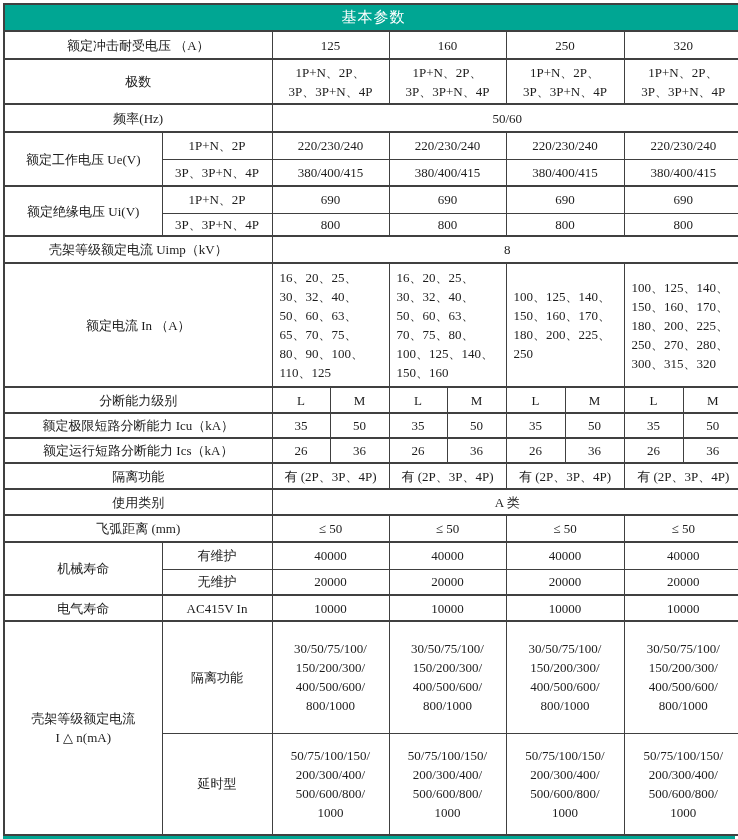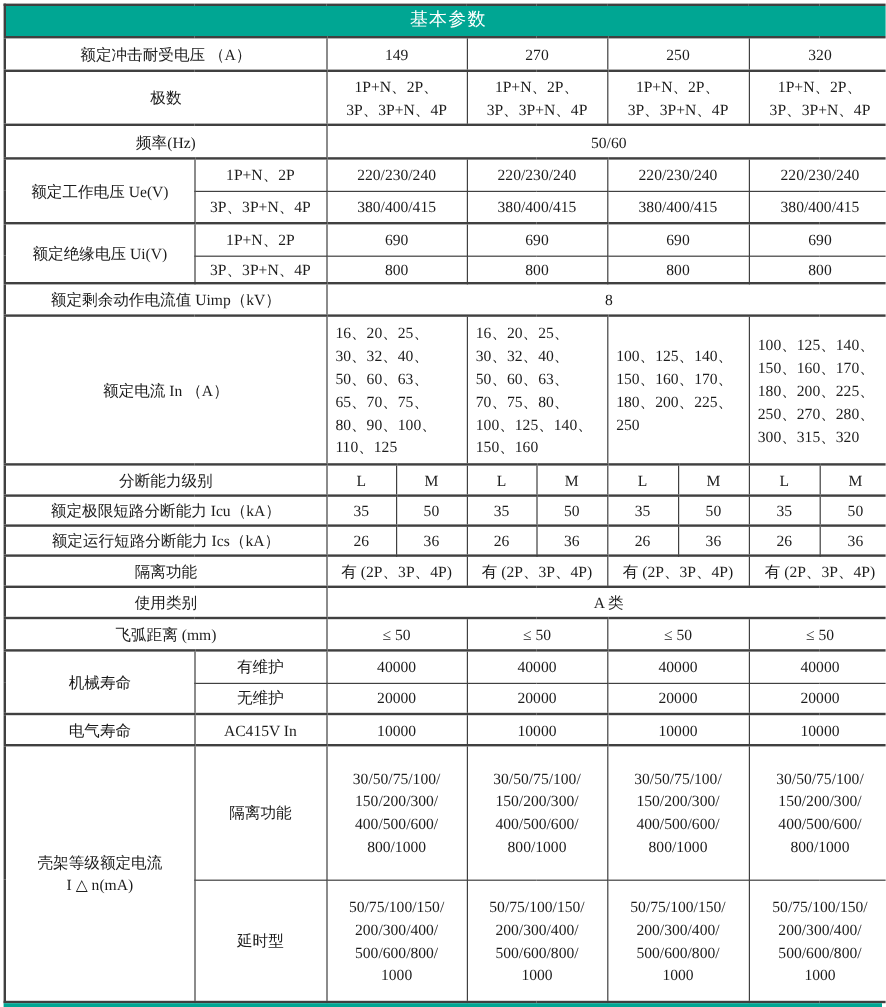--- a/index.html
+++ b/index.html
@@ -74,22 +74,22 @@
         <col class="h8">
     </colgroup>
 
     <tbody>
         <tr style="height:27px">
       <th class="title-cell" colspan="10">基本参数</th>
     </tr>
 
     <tr class="grp" style="height:28px">
       <td colspan="2">额定冲击耐受电压 （A）</td>
-      <td colspan="2">149</td>
-      <td colspan="2">270</td>
+      <td colspan="2">125</td>
+      <td colspan="2">160</td>
       <td colspan="2">250</td>
       <td colspan="2">320</td>
     </tr>
 
     <tr class="grp" style="height:45px">
       <td colspan="2">极数</td>
       <td colspan="2">1P+N、2P、
 3P、3P+N、4P</td>
       <td colspan="2">1P+N、2P、
 3P、3P+N、4P</td>
@@ -130,21 +130,21 @@
     </tr>
     <tr style="height:23px">
       <td>3P、3P+N、4P</td>
       <td colspan="2">800</td>
       <td colspan="2">800</td>
       <td colspan="2">800</td>
       <td colspan="2">800</td>
     </tr>
 
     <tr class="grp" style="height:27px">
-      <td colspan="2">额定剩余动作电流值 Uimp（kV）</td>
+      <td colspan="2">壳架等级额定电流 Uimp（kV）</td>
       <td colspan="8">8</td>
     </tr>
 
     <tr class="grp" style="height:124px">
       <td colspan="2">额定电流 In （A）</td>
       <td colspan="2" class="left">16、20、25、
 30、32、40、
 50、60、63、
 65、70、75、
 80、90、100、

